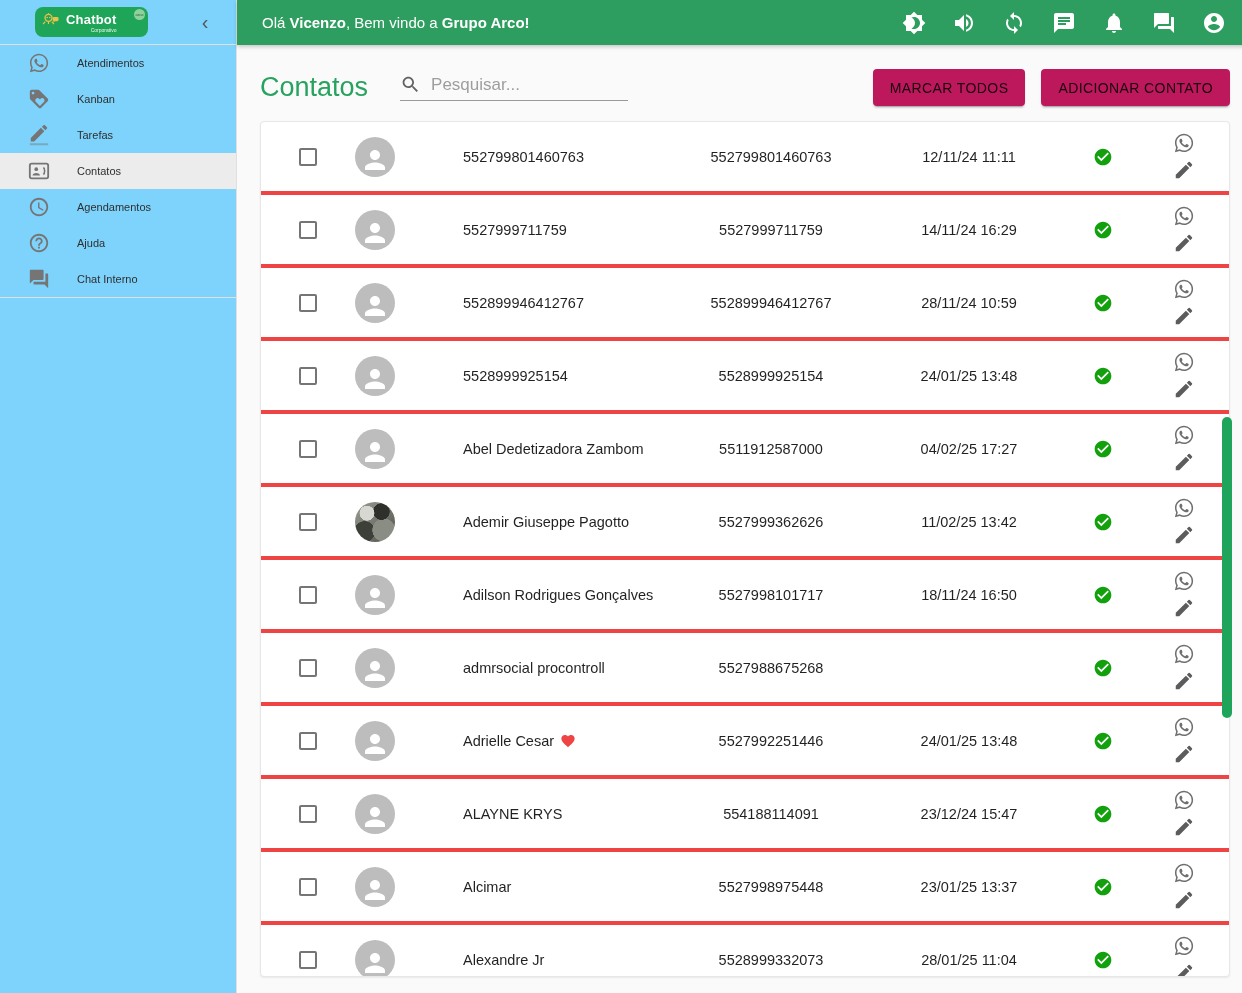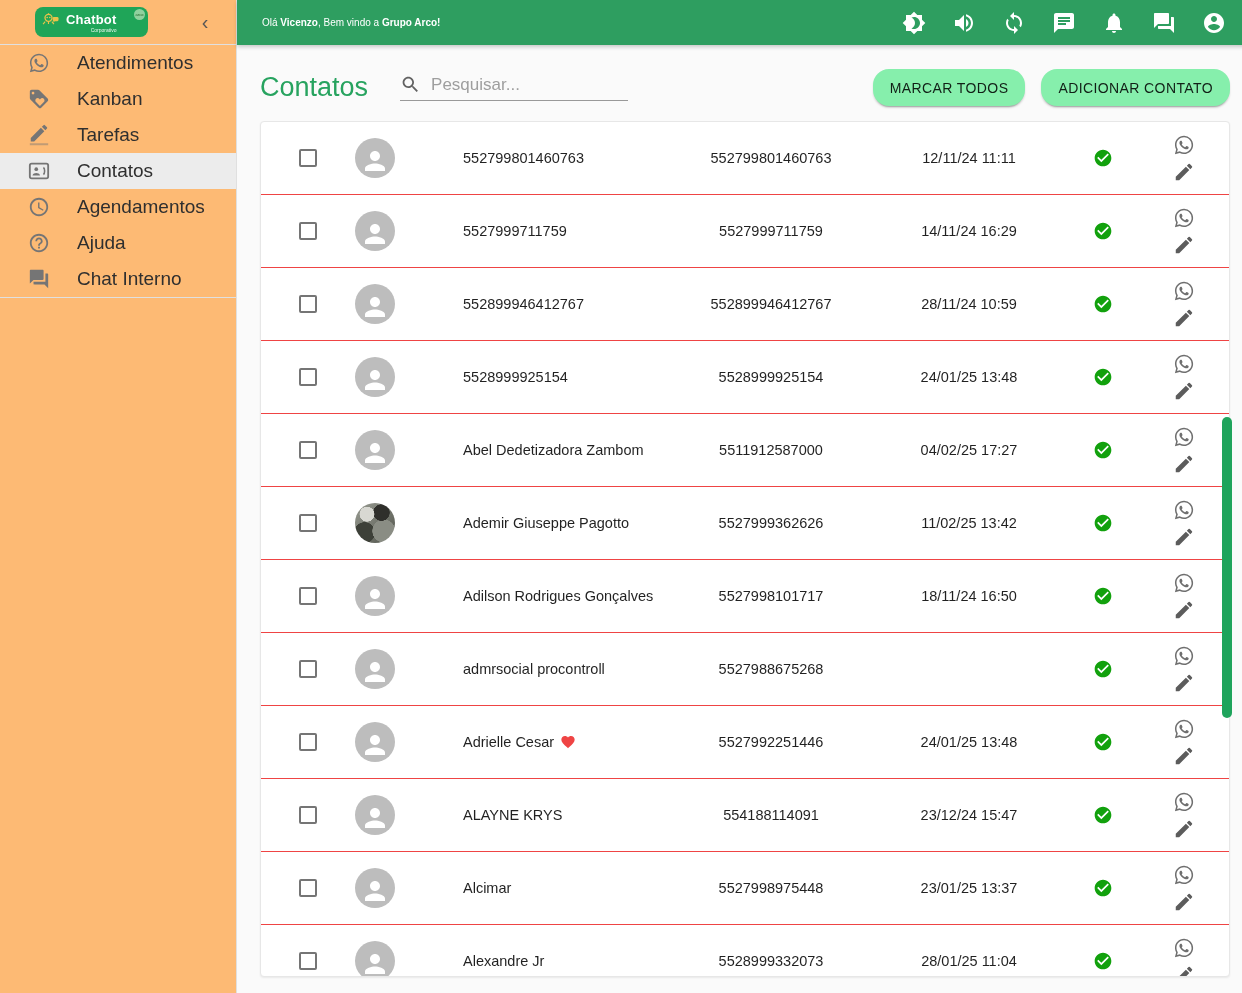--- a/index.html
+++ b/index.html
@@ -1,77 +1,77 @@
 <!DOCTYPE html>
 <html><head>
 <meta charset="utf-8">
 <style>
   * { margin:0; padding:0; box-sizing:border-box; }
   html,body { width:1242px; height:993px; overflow:hidden; background:#fafafa;
     font-family:"Liberation Sans", sans-serif; color:rgba(0,0,0,.87); }
   .app { display:flex; width:1242px; height:993px; position:relative; }
 
   
-  .sidebar { width:237px; height:100%; background:#fdba74; border-right:1px solid #e0e0e0;
+  .sidebar { width:237px; height:100%; background:#7dd3fc; border-right:1px solid #e0e0e0;
     flex:0 0 237px; display:flex; flex-direction:column; }
   .sidebar-header { height:45px; display:flex; align-items:center; justify-content:space-between;
     padding:0 18px 0 35px; border-bottom:1px solid #e0e0e0; }
   .logo-chip { position:relative; background:#1fa558; border-radius:8px; height:30px; width:113px;
     display:flex; align-items:center; padding:0 10px 0 6px; }
   .logo-robot { width:20px; height:20px; color:#e8c24a; flex:0 0 20px; }
   .logo-texts { margin-left:5px; line-height:1; }
   .logo-name { color:#fff; font-weight:700; font-size:13px; letter-spacing:.2px; }
   .logo-sub { color:#eaf7ef; font-size:5px; text-align:right; margin-top:1px; }
   .logo-badge { position:absolute; top:2px; right:3px; width:11px; height:11px; border-radius:50%;
     background:#8fd19e; color:#1b5e20; font-size:4px; display:flex; align-items:center; justify-content:center; }
   .collapse-btn { width:26px; height:26px; border:none; background:transparent; color:#555;
     font-size:20px; cursor:pointer; line-height:1; }
   .sidebar-section { padding:24px 0 10px 28px; font-size:12px; font-weight:700; letter-spacing:1.4px;
     color:#3f3f3f; }
   .nav-item { height:36px; display:flex; align-items:center; padding-left:28px; cursor:pointer; }
   .nav-item.active { background:#ececec; }
   .nav-icon { width:22px; height:22px; color:#757575; flex:0 0 22px; }
-  .nav-label { margin-left:27px; font-size:19px; color:#2f2f2f; }
+  .nav-label { margin-left:27px; font-size:11px; color:#2f2f2f; }
   .sidebar-divider { border:none; border-top:1px solid #e0e0e0; margin:0; }
   .logout-btn { margin:9px 8px 0 8px; height:35px; background:#1fa558; border:none; border-radius:10px;
     display:flex; align-items:center; padding-left:20px; cursor:pointer; }
   .logout-icon { width:20px; height:20px; color:#1c1c1c; }
   .logout-label { margin-left:29px; font-size:15px; color:#1c1c1c; }
 
   
   .main { flex:1; display:flex; flex-direction:column; position:relative; }
   .appbar { height:45px; background:#2e9e60; display:flex; align-items:center;
     padding:0 30px 0 25px; box-shadow:0 2px 4px rgba(0,0,0,.2); position:relative; z-index:2; }
-  .greeting { color:#fff; font-size:10px; white-space:pre-wrap; }
+  .greeting { color:#fff; font-size:15px; white-space:pre-wrap; }
   .greeting b { font-weight:700; }
   .appbar-actions { margin-left:auto; display:flex; align-items:center; gap:26px; }
   .appbar-btn { width:24px; height:24px; background:transparent; border:none; color:#fff; cursor:pointer; padding:0; }
   .appbar-btn .ic { width:24px; height:24px; display:block; }
 
   .content { flex:1; padding:20px 26px 0 23px; position:relative; }
   .toolbar { display:flex; align-items:center; height:45px; }
   .page-title { font-size:27px; font-weight:400; color:#27a35f; }
   .search-box { display:flex; align-items:flex-end; margin-left:32px; border-bottom:1px solid #999;
     padding-bottom:5px; width:228px; }
   .search-icon { width:21px; height:21px; color:#616161; flex:0 0 21px; }
   .search-input { border:none; outline:none; background:transparent; margin-left:10px; width:100%;
     font-size:17px; color:rgba(0,0,0,.87); font-family:"Liberation Sans", sans-serif; }
   .search-input::placeholder { color:#9e9e9e; }
   .toolbar-buttons { margin-left:auto; display:flex; gap:16px; }
-  .btn-green { background:#86efac; color:rgba(0,0,0,.87); border:none; border-radius:16px; height:37px;
+  .btn-green { background:#be185d; color:rgba(0,0,0,.87); border:none; border-radius:4px; height:37px;
     padding:0 17px; font-size:14px; font-weight:500; letter-spacing:.4px; cursor:pointer;
     font-family:"Liberation Sans", sans-serif;
     box-shadow:0 3px 1px -2px rgba(0,0,0,.2), 0 2px 2px rgba(0,0,0,.14); display:flex; align-items:center; gap:8px; }
   .caret { width:11px; height:11px; display:inline-block; color:rgba(0,0,0,.8); }
 
   
   .card { margin-top:11px; width:970px; height:856px; background:#fff; border:1px solid #e7e7e7;
     border-radius:4px; box-shadow:0 1px 2px rgba(0,0,0,.07); overflow:hidden; }
   .row { display:grid; grid-template-columns:94px 82px 234px 200px 196px 72px auto;
-    align-items:center; height:73px; border-bottom:1px solid #ef4444; }
+    align-items:center; height:73px; border-bottom:4px solid #ef4444; }
   .cell-check { padding-left:38px; }
   .row-checkbox { appearance:none; -webkit-appearance:none; width:18px; height:18px;
     border:2px solid #757575; border-radius:2px; background:#fff; cursor:pointer; display:block; }
   .avatar { width:40px; height:40px; border-radius:50%; background:#bdbdbd; overflow:hidden;
     display:flex; align-items:center; justify-content:center; }
   .avatar .ic { width:30px; height:30px; color:#fff; margin-top:6px; }
   .avatar.photo { background:
     radial-gradient(circle at 30% 28%, #d8d8d2 0 18%, transparent 19%),
     radial-gradient(circle at 66% 24%, #2f2f2b 0 20%, transparent 21%),
     radial-gradient(circle at 72% 70%, #8a8d84 0 28%, transparent 29%),

